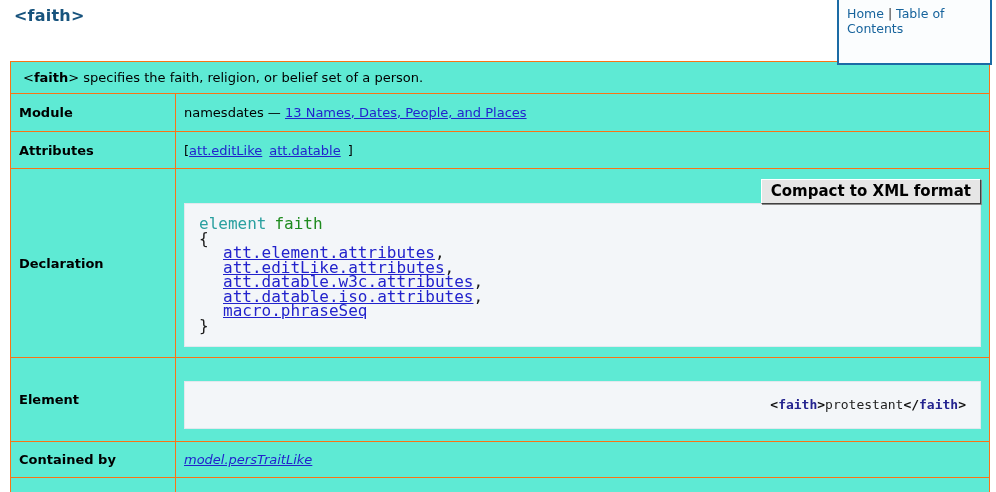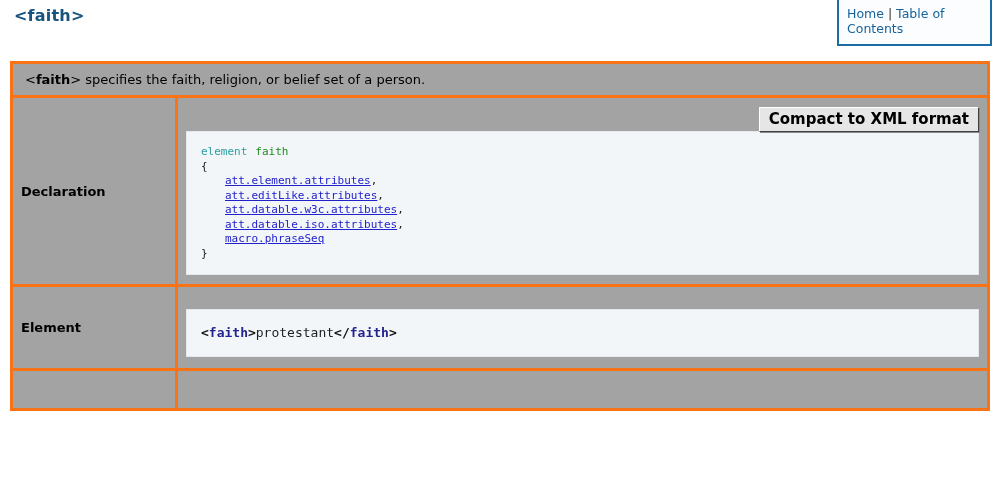--- a/index.html
+++ b/index.html
@@ -23,44 +23,44 @@
     letter-spacing: 0.2px;
   }
   .navbox {
     position: absolute;
     top: 0;
     right: 4px;
     width: 136px;
     border: 2px solid #1b6ba5;
     border-top: none;
     background: #fbfdfe;
-    padding: 6px 7px 8px 8px;
+    padding: 6px 7px 27px 8px;
     font-size: 12.5px;
     line-height: 15px;
   }
   .navbox a {
     color: #16639c;
     text-decoration: none;
     cursor: pointer;
   }
   .nav-sep { color: #333; }
   .nav-line2 { margin-top: 7px; }
 
   
   table.spec {
     margin: 36px 0 0 10px;
     width: 980px;
     border-collapse: collapse;
     table-layout: fixed;
     font-size: 13px;
   }
   table.spec td {
-    border: 3px solid #f97316;
+    border: 1px solid #f97316;
     vertical-align: middle;
-    background: #a3a3a3;
+    background: #5eead4;
   }
   col.c1 { width: 165px; }
   td.lbl {
     vertical-align: top;
     font-weight: bold;
     padding: 5px 8px;
   }
   td.desc {
     padding: 8px 12px;
   }
@@ -98,36 +98,36 @@
     box-shadow: 1px 1px 0 #8a8a8a;
     padding: 2px 9px 3px;
     cursor: pointer;
   }
   .codeblock {
     margin: 2px 0 0 0;
     background: #f3f6f9;
     border: 1px solid #e2e8ee;
     padding: 13px 14px;
     font-family: "DejaVu Sans Mono", "Liberation Mono", monospace;
-    font-size: 11px;
+    font-size: 16px;
     line-height: 14.5px;
     color: #1a1a1a;
   }
   .cl { white-space: pre; }
   .cl.ind { padding-left: 24px; }
   .kw { color: #2aa0a0; margin-right: 8px; }
   .el { color: #1e8b1e; }
   a.clnk {
     color: #2222cc;
     text-decoration: underline;
     cursor: pointer;
   }
 
   
-  td.excell { vertical-align: top; padding: 8px; }
+  td.excell { vertical-align: top; padding: 8px; text-align: right; }
   .exblock {
     margin-top: 10px;
     background: #f3f6f9;
     border: 1px solid #e2e8ee;
     padding: 16px 14px;
     font-family: "DejaVu Sans Mono", "Liberation Mono", monospace;
     font-size: 13px;
     line-height: 14px;
   }
   .xb { font-weight: bold; color: #111111; }
@@ -153,21 +153,29 @@
       <col class="c2">
     </colgroup>
 
   <tbody>
       <tr class="r-desc">
     <td class="desc" colspan="2">
       <span>&lt;</span><b>faith</b><span>&gt;</span><span> specifies the faith, religion, or belief set of a person.</span>
     </td>
   </tr>
 
-
+  <tr class="r-module">
+    <td class="lbl">Module</td>
+    <td class="val"><span>namesdates — </span><a class="lnk">13 Names, Dates, People, and Places</a></td>
+  </tr>
+
+  <tr class="r-attr">
+    <td class="lbl">Attributes</td>
+    <td class="val"><span>[</span><a class="lnk attr-a">att.editLike</a><a class="lnk attr-a">att.datable</a><span>]</span></td>
+  </tr>
 
   <tr class="r-decl">
     <td class="lbl">Declaration</td>
     <td class="decl">
       <div class="btn-row">
         <button class="xmlbtn">Compact to XML format</button>
       </div>
       <div class="codeblock">
         <div class="cl"><span class="kw">element</span><span class="el">faith</span></div>
         <div class="cl"><span>{</span></div>
@@ -181,19 +189,23 @@
     </td>
   </tr>
 
   <tr class="r-ex">
     <td class="lbl">Element</td>
     <td class="excell">
       <div class="exblock"><span class="xb">&lt;</span><span class="xt">faith</span><span class="xb">&gt;</span><span class="xc">protestant</span><span class="xb">&lt;/</span><span class="xt">faith</span><span class="xb">&gt;</span></div>
     </td>
   </tr>
 
+  <tr class="r-cont">
+    <td class="lbl">Contained by</td>
+    <td class="val"><a class="lnk it">model.persTraitLike</a></td>
+  </tr>
 
   <tr class="r-partial">
     <td class="lbl"></td>
     <td class="val"></td>
   </tr>
 </tbody>
   </table>
 
 </body></html>

